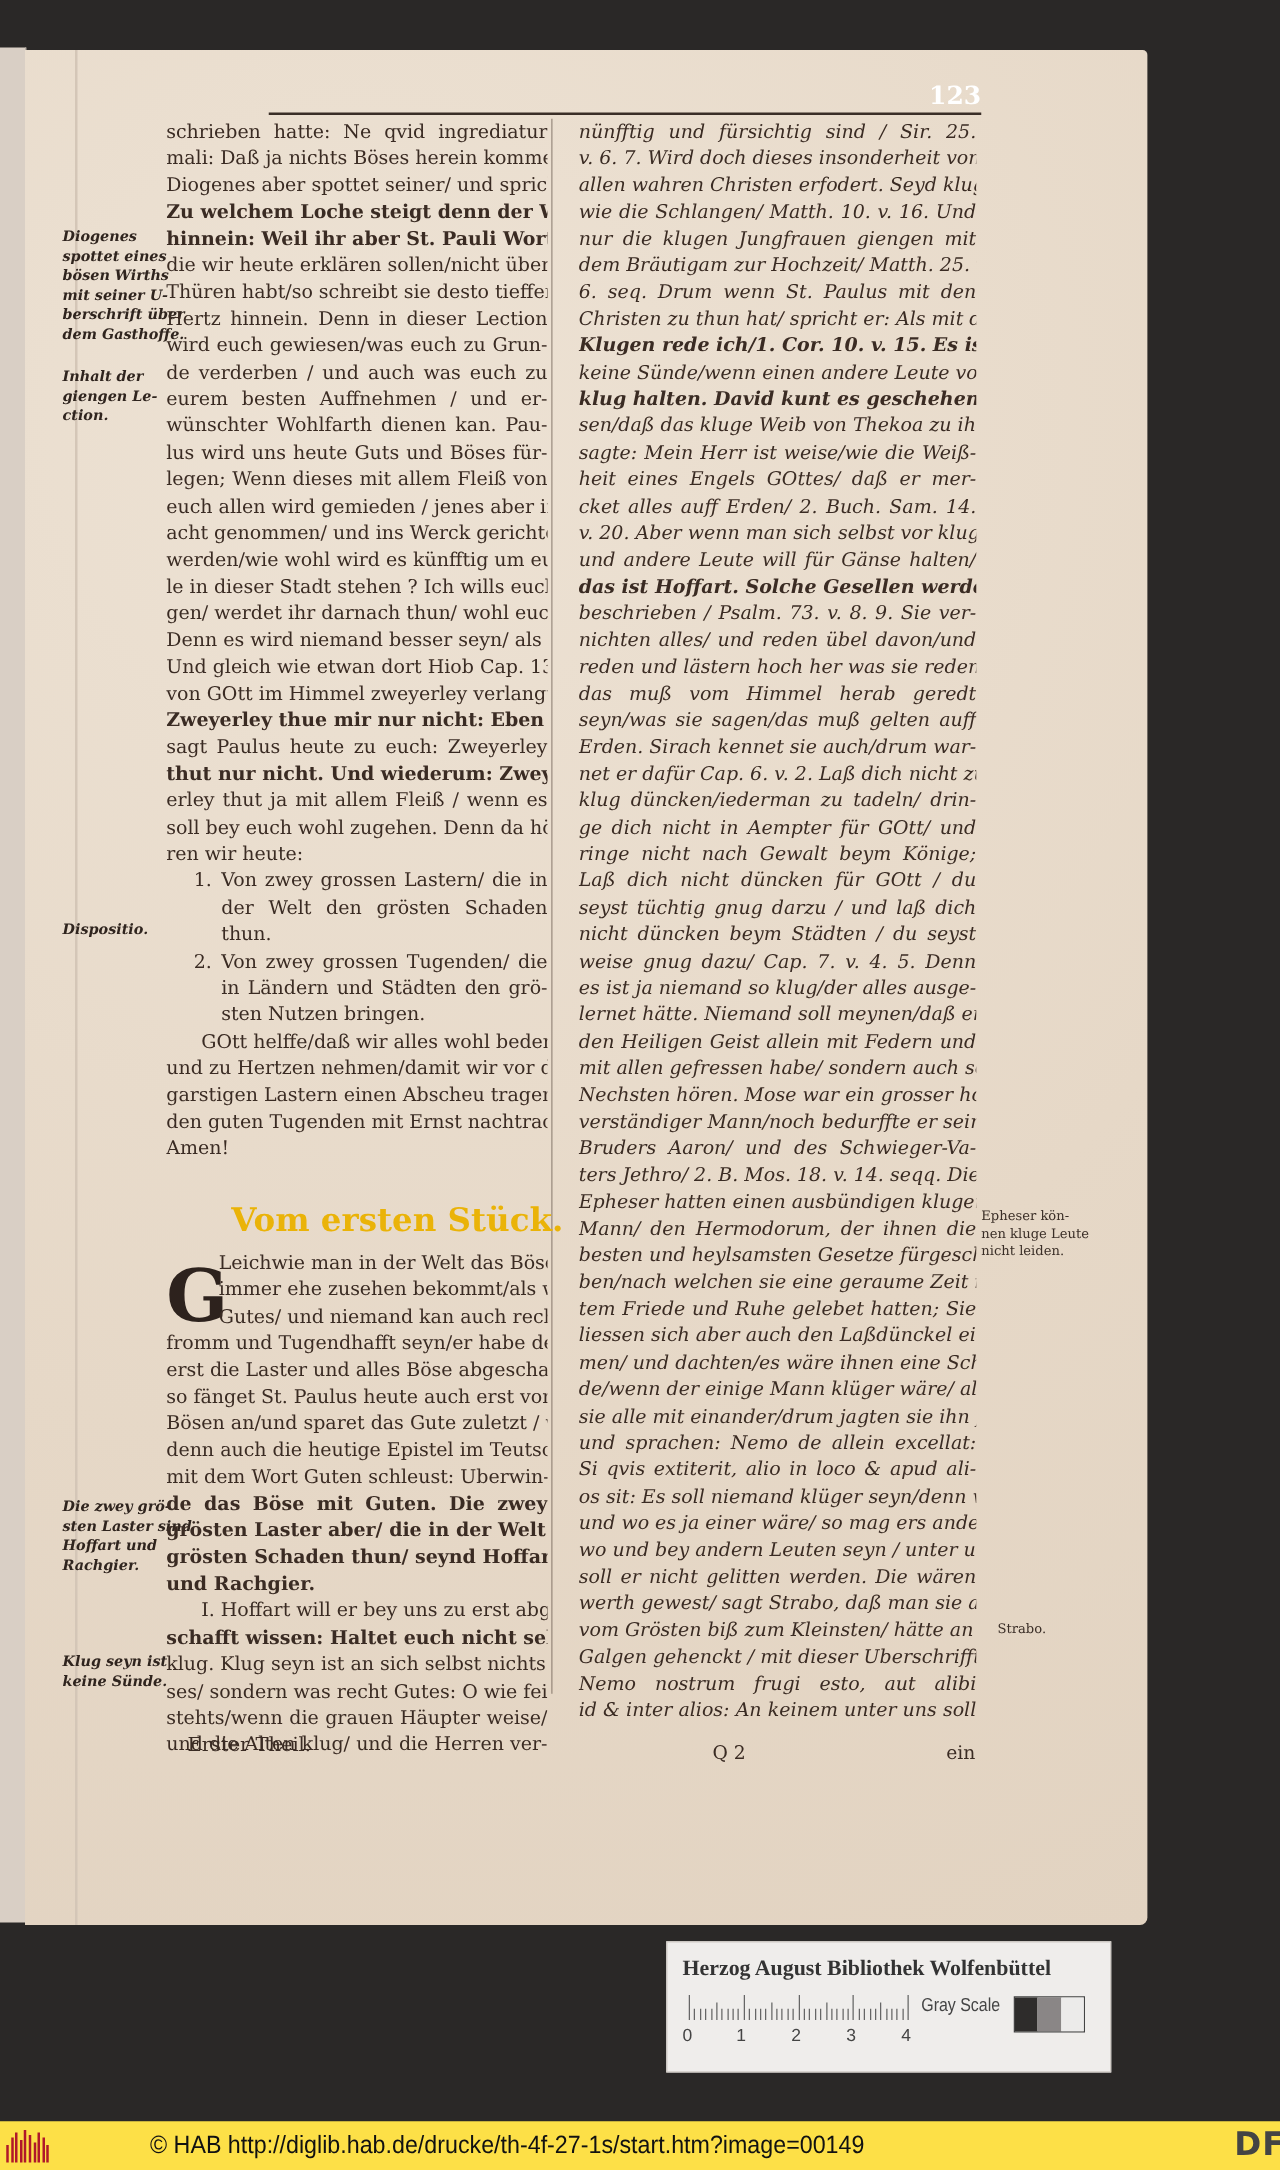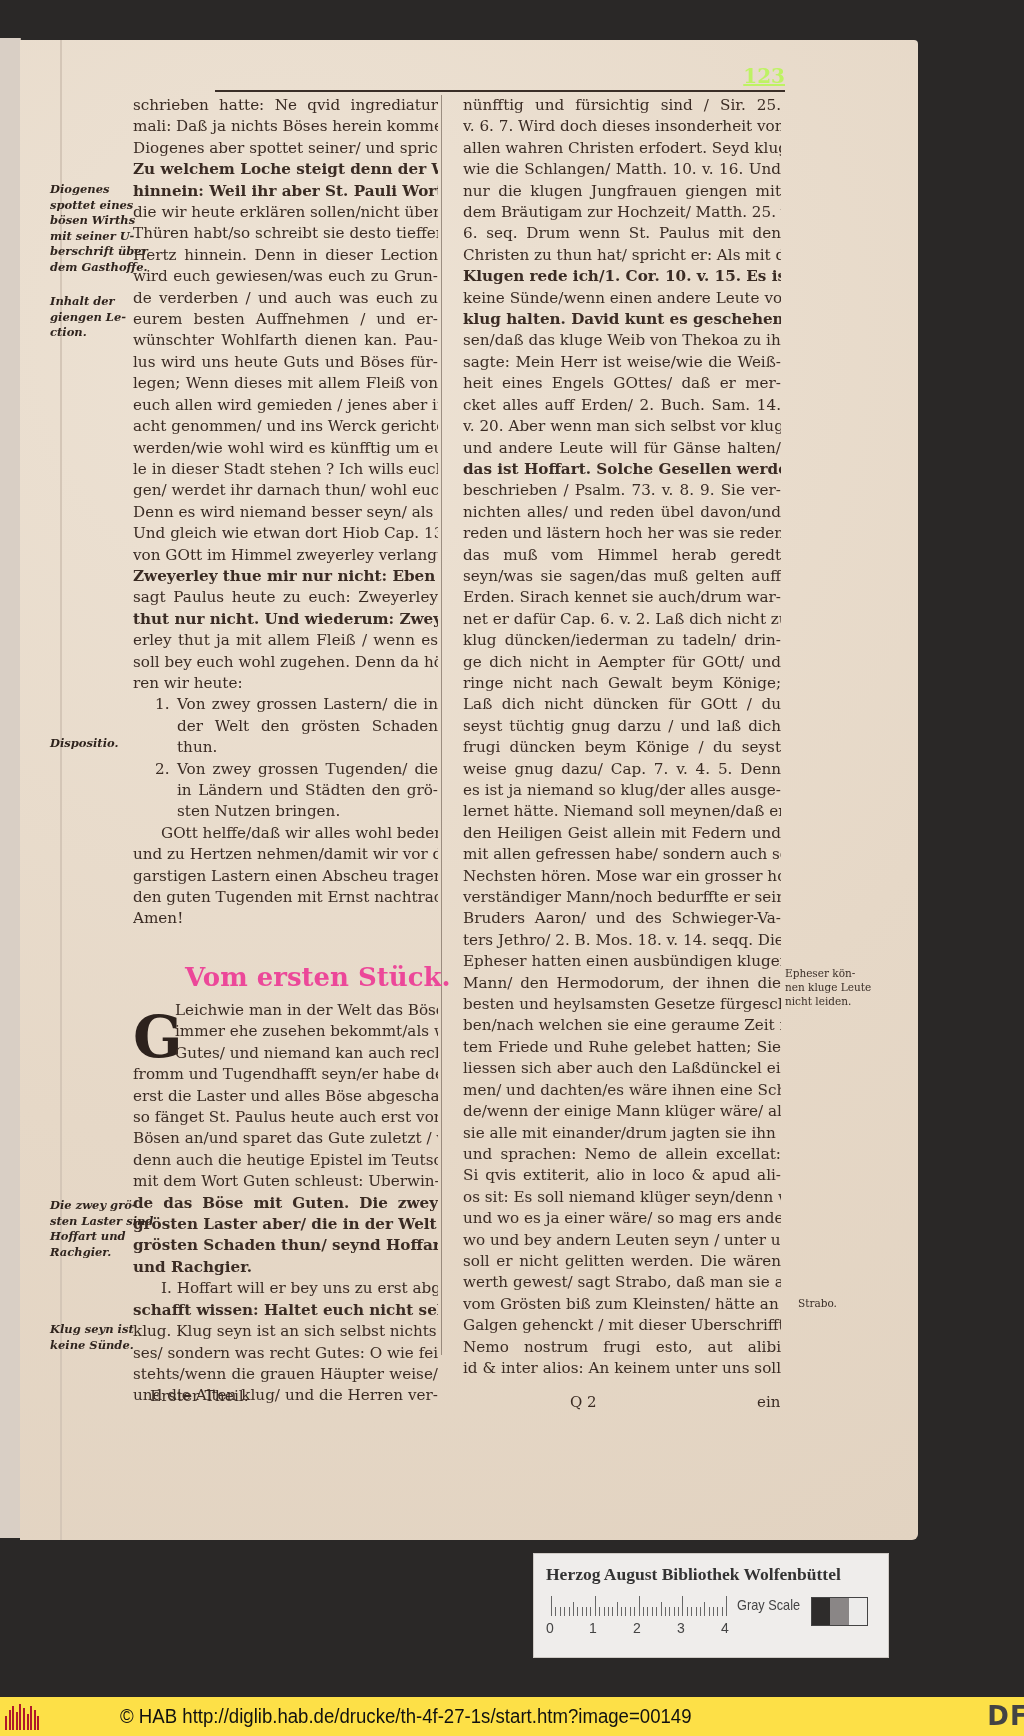--- a/index.html
+++ b/index.html
@@ -25,50 +25,50 @@
     position:absolute; left:215px; top:62px; width:570px; height:28px;
     border-bottom:2px solid #3a2e27;
   }
   .running-head .title {
     position:absolute; left:4px; top:0px;
     font-family:"DejaVu Serif", serif; font-weight:bold; font-size:22px; color:#2d221d;
     letter-spacing:-0.3px; white-space:nowrap;
   }
   .running-head .pageno {
     position:absolute; right:0px; top:2px;
-    font-size:20px; font-weight:bold; color:#bef264;text-decoration:underline;
+    font-size:20px; font-weight:bold; color:#ffffff;
   }
   .col {
     position:absolute; top:95px;
     font-family:"DejaVu Serif", serif; color:#3a2b23;
     font-size:15.2px; line-height:21.4px;
   }
   .col-left { left:111px; width:327px; }
-  .col-right { left:445px; width:335px; }
+  .col-right { left:445px; width:335px;font-style:italic; }
   .col-divider {
     position:absolute; left:441px; top:95px; width:1px; height:1260px;
     background:#5a4a40; opacity:.55;
   }
   .line { display:block; white-space:nowrap; overflow:hidden; text-align:justify; text-align-last:justify; }
   .line.last { text-align-last:left; }
   .line.indent { padding-left:28px; }
   .line.list { padding-left:44px; }
   .line.bold { font-weight:bold; }
   .margin-note {
     position:absolute; font-family:"DejaVu Serif", serif; font-weight:bold;
     font-size:11.5px; line-height:15.5px; color:#2f241e; width:80px;
   }
   .margin-note .mline { display:block; white-space:nowrap;font-style:italic; }
   .side-note {
     position:absolute; font-family:"DejaVu Serif", serif;
     font-size:10.5px; line-height:14px; color:#3a2e27;
   }
   .section-heading {
     position:absolute; left:185px; top:962px;
-    font-family:"DejaVu Serif", serif; font-weight:bold; font-size:26px; color:#ec4899;
+    font-family:"DejaVu Serif", serif; font-weight:bold; font-size:26px; color:#eab308;
   }
   .dropcap {
     position:absolute; left:133px; top:1008px;
     font-family:"DejaVu Serif", serif; font-weight:bold; font-size:58px; line-height:58px; color:#2d221d;
   }
   .sig {
     position:absolute; left:570px; top:1393px; font-size:15px; color:#3a2b23;
   }
   .catch {
     position:absolute; left:757px; top:1393px; font-size:15px; color:#3a2b23;
@@ -272,21 +272,21 @@
     <span class="line">reden und lästern hoch her was sie reden/</span>
     <span class="line">das muß vom Himmel herab geredt</span>
     <span class="line">seyn/was sie sagen/das muß gelten auff</span>
     <span class="line">Erden. Sirach kennet sie auch/drum war-</span>
     <span class="line">net er dafür Cap. 6. v. 2. Laß dich nicht zu</span>
     <span class="line">klug düncken/iederman zu tadeln/ drin-</span>
     <span class="line">ge dich nicht in Aempter für GOtt/ und</span>
     <span class="line">ringe nicht nach Gewalt beym Könige;</span>
     <span class="line">Laß dich nicht düncken für GOtt / du</span>
     <span class="line">seyst tüchtig gnug darzu / und laß dich</span>
-    <span class="line">frugi düncken beym Könige / du seyst</span>
+    <span class="line">nicht düncken beym Städten / du seyst</span>
     <span class="line">weise gnug dazu/ Cap. 7. v. 4. 5. Denn</span>
     <span class="line">es ist ja niemand so klug/der alles ausge-</span>
     <span class="line">lernet hätte. Niemand soll meynen/daß er</span>
     <span class="line">den Heiligen Geist allein mit Federn und</span>
     <span class="line">mit allen gefressen habe/ sondern auch seinen</span>
     <span class="line">Nechsten hören. Mose war ein grosser hoch-</span>
     <span class="line">verständiger Mann/noch bedurffte er seines</span>
     <span class="line">Bruders Aaron/ und des Schwieger-Va-</span>
     <span class="line">ters Jethro/ 2. B. Mos. 18. v. 14. seqq. Die</span>
     <span class="line">Epheser hatten einen ausbündigen klugen</span>

